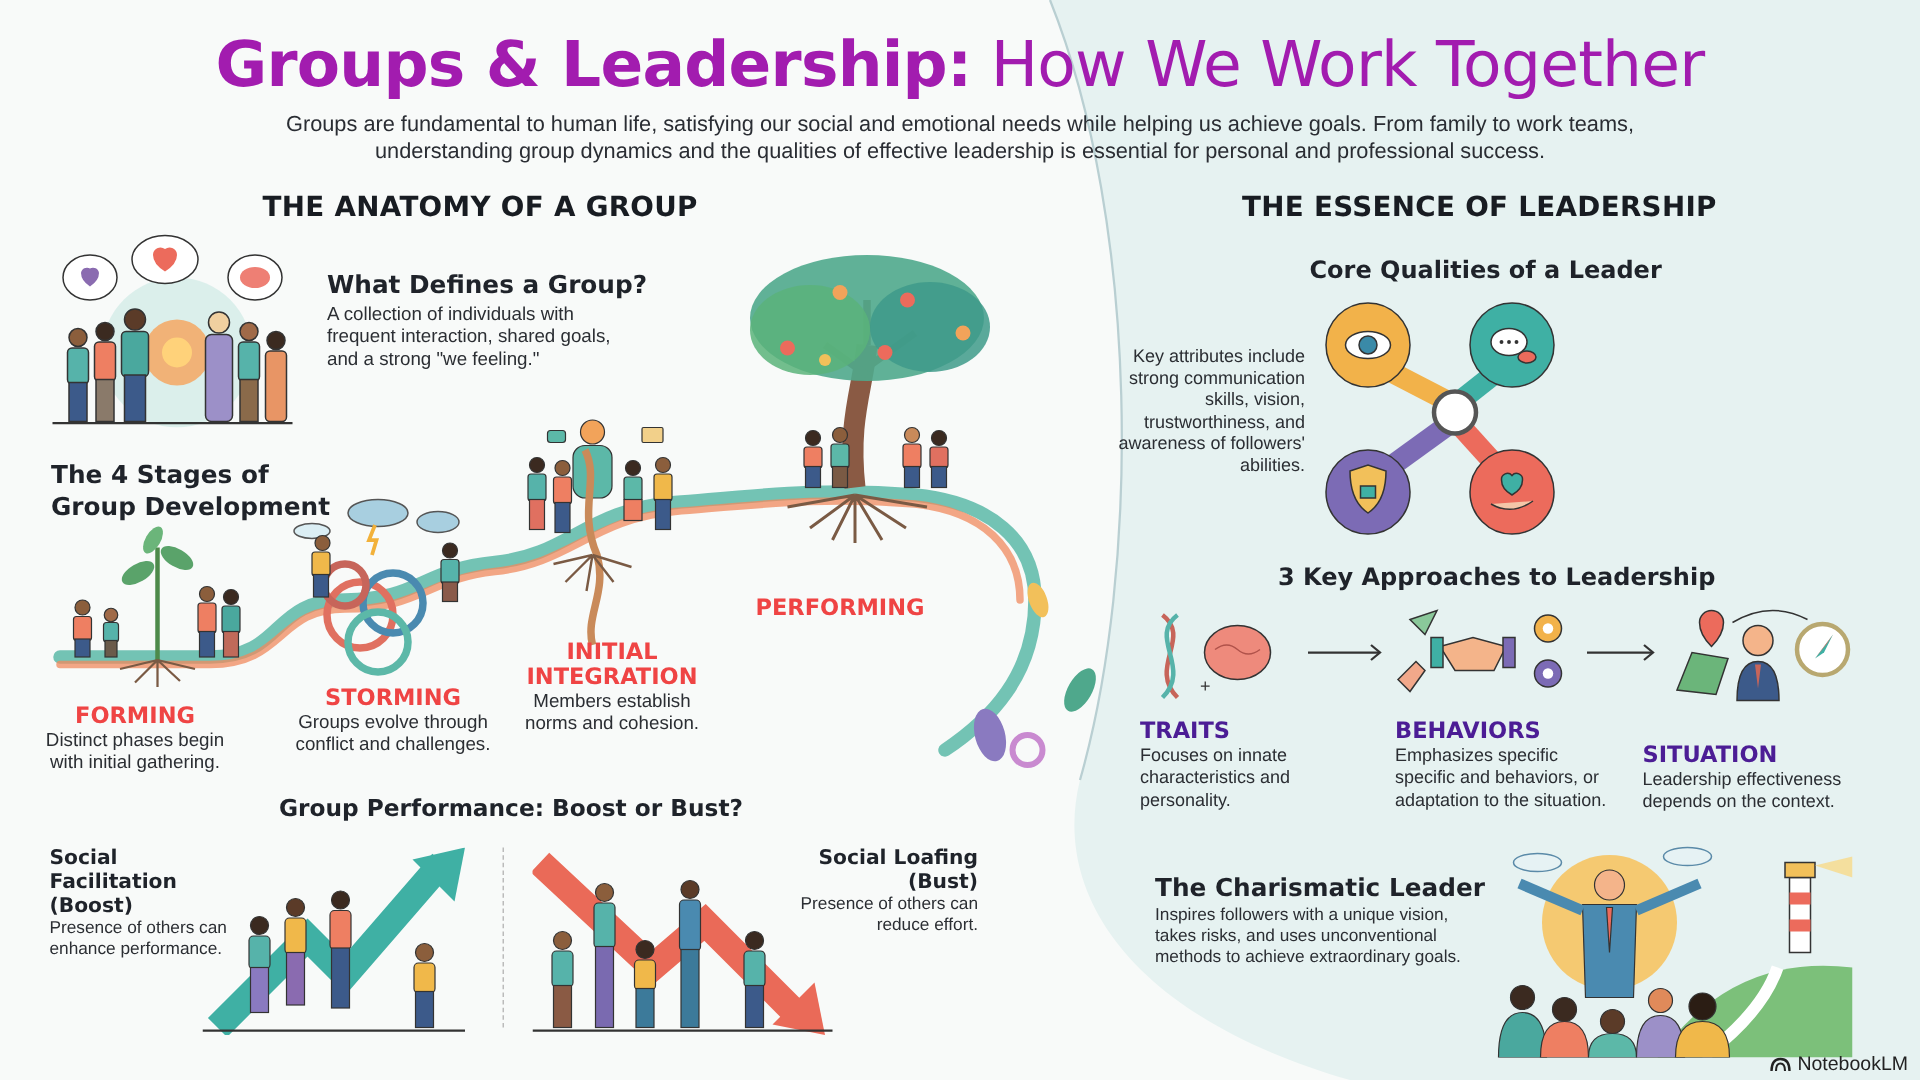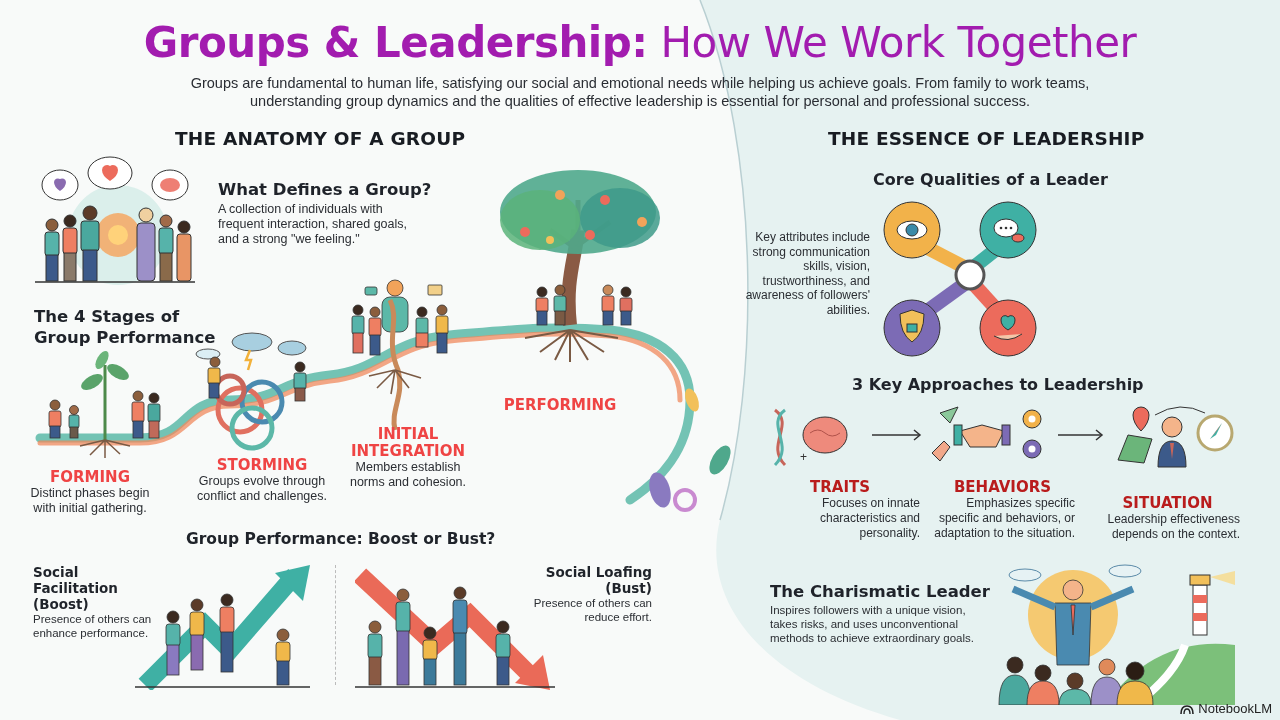--- a/index.html
+++ b/index.html
@@ -26,22 +26,22 @@
     font-size: 14.5px; line-height: 18px; color: #2a2d33;
   }
   .section-h {
     font-family: "DejaVu Sans", sans-serif;
     font-size: 18.5px; font-weight: 700; color: #181c22; letter-spacing: 0.2px;
   }
   .h3 { font-family: "DejaVu Sans", sans-serif; font-weight: 700; color: #1f232a; }
   .body { font-size: 12.5px; line-height: 15px; color: #2b2e33; }
   .stage-title { font-family: "DejaVu Sans", sans-serif; font-weight: 700; font-size: 15px; color: #ef4444; text-align: center; }
   .stage-desc { font-size: 12.5px; line-height: 15px; color: #2b2e33; text-align: center; }
-  .approach-title { font-family: "DejaVu Sans", sans-serif; font-weight: 700; font-size: 15px; color: #b91c1c; text-align: center; }
-  .approach-desc { font-size: 12px; line-height: 15px; color: #2b2e33; text-align: right; }
+  .approach-title { font-family: "DejaVu Sans", sans-serif; font-weight: 700; font-size: 15px; color: #4c1d95; }
+  .approach-desc { font-size: 12px; line-height: 15px; color: #2b2e33; text-align: left; }
   svg { display: block; }
   .brand { right: 8px; bottom: 4px; font-size: 13px; color: #222; display: flex; align-items: center; gap: 4px; }
 </style>
 </head>
 <body>
 
 <svg class="bg-right" width="1280" height="720" viewBox="0 0 1280 720">
   <rect width="1280" height="720" fill="#f8faf9"></rect>
   <path d="M700 0 C 760 150, 760 380, 720 520 C 700 600, 760 680, 900 720 L1280 720 L1280 0 Z" fill="#e6f2f1"></path>
   <path d="M700 0 C 760 150, 760 380, 720 520" fill="none" stroke="#b9cfd2" stroke-width="1.5"></path>
@@ -91,21 +91,21 @@
       <rect x="147" y="79" width="14" height="47" rx="3" fill="#e89565"></rect>
   </g>
   <line x1="5" y1="127" x2="165" y2="127" stroke="#333" stroke-width="1.5"></line>
 </svg>
 
 <div class="abs h3" style="left:218px; top:180px; font-size:16.5px;">What Defines a Group?</div>
 <div class="abs body" style="left:218px; top:202px; width:200px;">A collection of individuals with frequent interaction, shared goals, and a strong "we feeling."</div>
 
 <div class="abs h3" style="left:34px; top:306px; font-size:16.5px; line-height:21px;">
   <div>The 4 Stages of</div>
-  <div>Group Performance</div>
+  <div>Group Development</div>
 </div>
 
 <svg class="abs" style="left:30px; top:160px;" width="730" height="400">
 
   <path d="M10 278 L110 278 C 160 278, 150 240, 200 240 C 250 240, 250 220, 300 215 C 350 210, 360 180, 420 175 C 480 170, 520 165, 580 170 C 630 175, 660 200, 660 240 C 660 290, 630 320, 600 340" fill="none" stroke="#5cb8a8" stroke-width="9" stroke-linecap="round" opacity="0.85"></path>
   <path d="M10 283 L110 283 C 160 283, 155 246, 200 246 C 250 246, 255 226, 300 221 C 350 216, 365 186, 420 181 C 480 176, 520 171, 580 176 C 625 181, 650 205, 650 240" fill="none" stroke="#f08a5d" stroke-width="5" stroke-linecap="round" opacity="0.75"></path>
 
   <g>
     <line x1="75" y1="280" x2="75" y2="205" stroke="#4d8a4a" stroke-width="3"></line>
     <ellipse cx="62" cy="222" rx="12" ry="6" fill="#5aa36a" transform="rotate(-30 62 222)"></ellipse>

